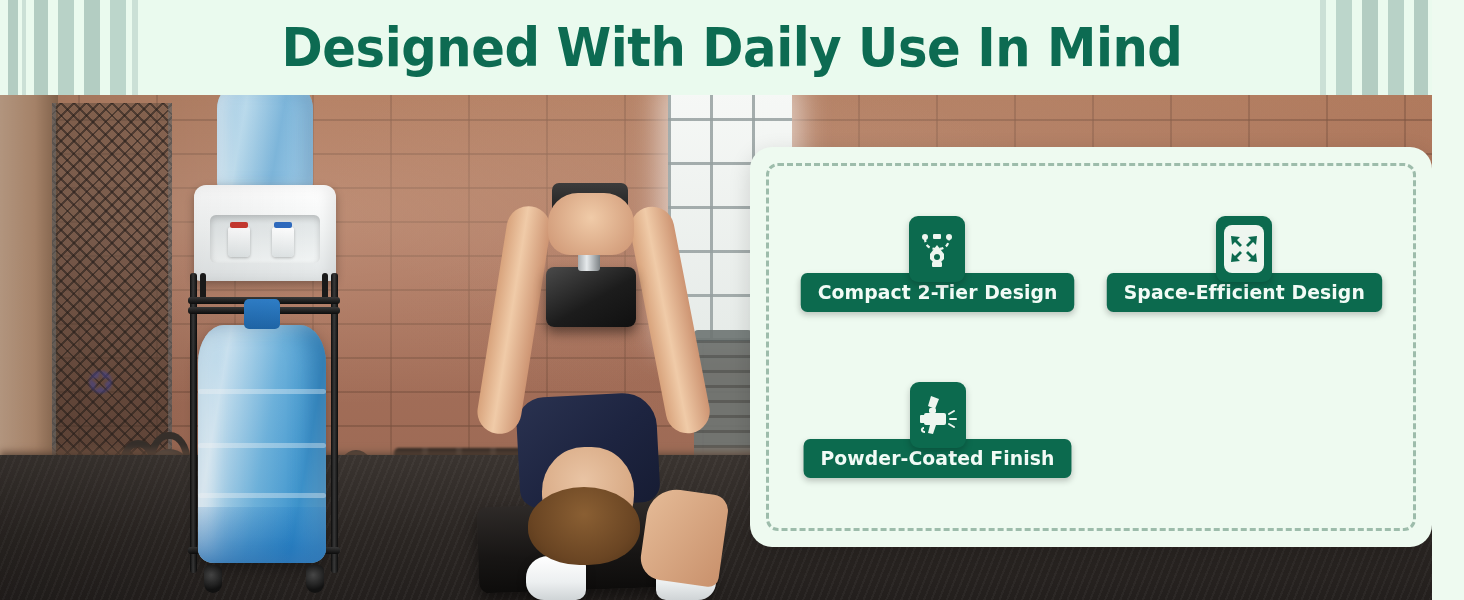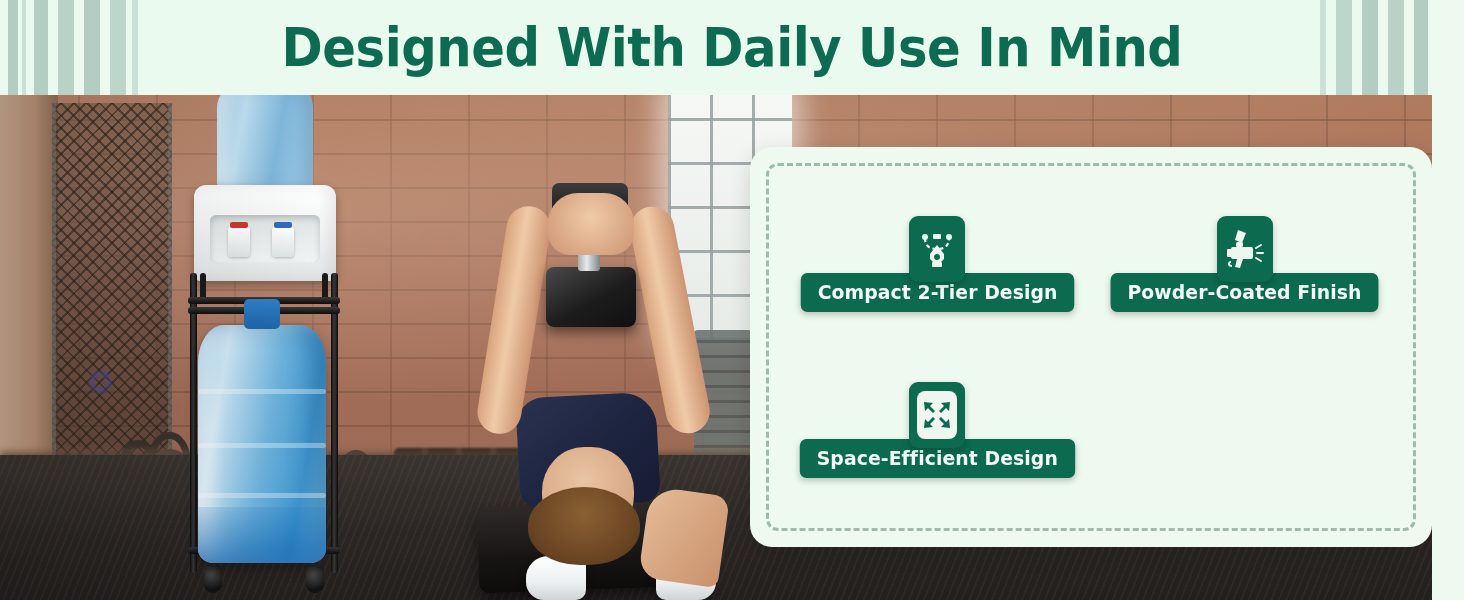--- a/index.html
+++ b/index.html
@@ -621,47 +621,47 @@
             <circle cx="18" cy="28" r="3" fill="#0c6a4e"></circle>
             <rect x="13" y="33" width="10" height="5" rx="1" fill="#eef6ef"></rect>
           </svg>
         </div>
         <div class="feature-label">Compact 2-Tier Design</div>
       </div>
 
 
       <div class="feature-cell">
         <div class="feature-icon">
+          <div class="icon-light-plate">
+            <svg width="30" height="30" viewBox="0 0 30 30" fill="#0c6a4e">
+              <path d="M2 2 L11 3 L8 6 L13 11 L11 13 L6 8 L3 11 Z"></path>
+              <path d="M28 2 L27 11 L24 8 L19 13 L17 11 L22 6 L19 3 Z"></path>
+              <path d="M2 28 L3 19 L6 22 L11 17 L13 19 L8 24 L11 27 Z"></path>
+              <path d="M28 28 L19 27 L22 24 L17 19 L19 17 L24 22 L27 19 Z"></path>
+            </svg>
+          </div>
+        </div>
+        <div class="feature-label">Space-Efficient Design</div>
+      </div>
+
+      <div class="feature-cell">
+        <div class="feature-icon">
           <svg width="40" height="42" viewBox="0 0 40 42" fill="none">
             <path d="M13 2 L21 5 L17 15 L10 12 Z" fill="#eef6ef"></path>
             <rect x="11" y="14" width="7" height="5" rx="1.5" fill="#eef6ef"></rect>
             <rect x="6" y="19" width="22" height="12" rx="2" fill="#eef6ef"></rect>
             <rect x="2" y="21" width="5" height="8" rx="1" fill="#eef6ef"></rect>
             <path d="M12 31 L18 31 L15 40 L10 39 Z" fill="#eef6ef"></path>
             <path d="M7 38 C3 38, 3 34, 6 34" stroke="#eef6ef" stroke-width="2" fill="none"></path>
             <g stroke="#eef6ef" stroke-width="2" stroke-linecap="round">
               <line x1="31" y1="20" x2="36" y2="17"></line>
               <line x1="32" y1="25" x2="38" y2="25"></line>
               <line x1="31" y1="30" x2="36" y2="33"></line>
             </g>
           </svg>
         </div>
         <div class="feature-label">Powder-Coated Finish</div>
       </div>
 
-      <div class="feature-cell">
-        <div class="feature-icon">
-          <div class="icon-light-plate">
-            <svg width="30" height="30" viewBox="0 0 30 30" fill="#0c6a4e">
-              <path d="M2 2 L11 3 L8 6 L13 11 L11 13 L6 8 L3 11 Z"></path>
-              <path d="M28 2 L27 11 L24 8 L19 13 L17 11 L22 6 L19 3 Z"></path>
-              <path d="M2 28 L3 19 L6 22 L11 17 L13 19 L8 24 L11 27 Z"></path>
-              <path d="M28 28 L19 27 L22 24 L17 19 L19 17 L24 22 L27 19 Z"></path>
-            </svg>
-          </div>
-        </div>
-        <div class="feature-label">Space-Efficient Design</div>
-      </div>
-
     </div>
   </div>
 
 </div>
 
 </body></html>

